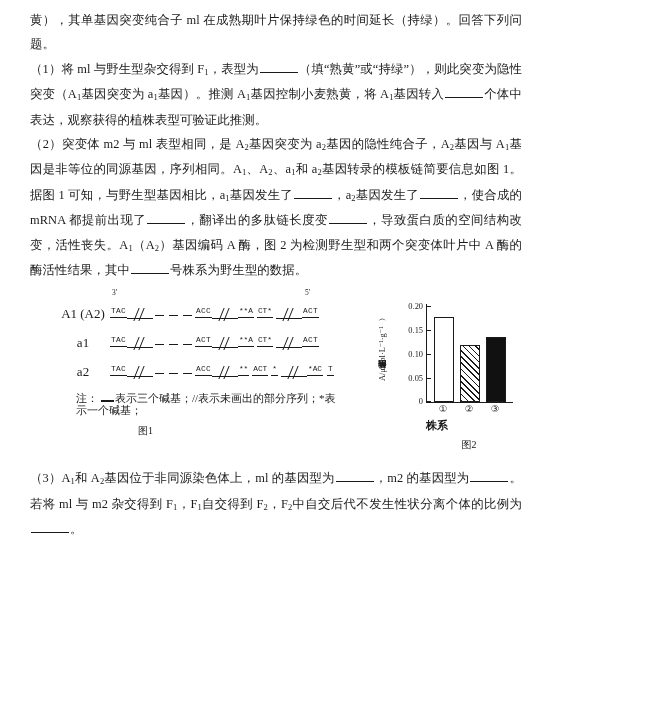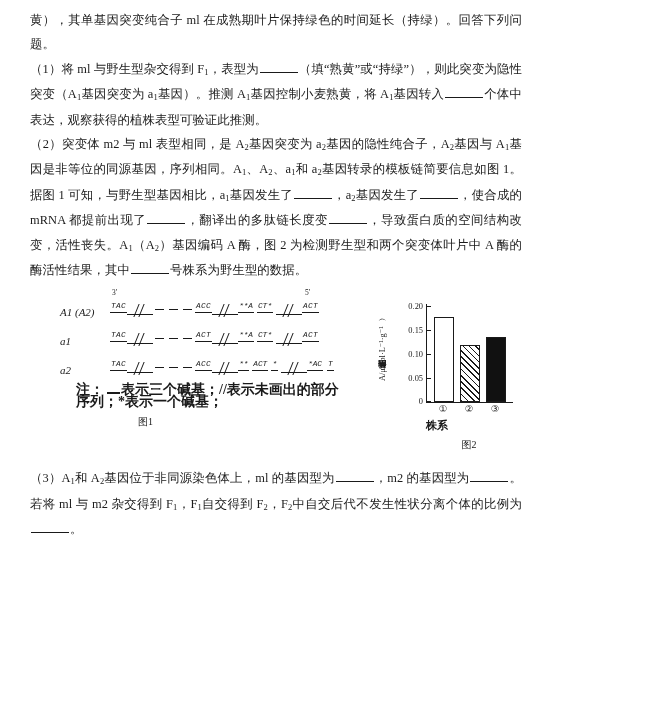--- a/index.html
+++ b/index.html
@@ -57,33 +57,31 @@
   .strand-row {
     position: relative;
     height: 29px;
     white-space: nowrap;
     font-family: "Liberation Serif", "DejaVu Serif", serif;
   }
   .row-label {
     position: absolute;
     left: 0;
     top: 10px;
-    font-size: 11px;
+    font-size: 13px;
     width: 46px;
-    text-align: left;
-    font-style: italic;
+    text-align: center;
   }
   .strand {
     position: absolute;
     left: 50px;
     top: 6px;
     height: 20px;
     display: flex;
-    align-items: flex-start;
-    font-style: italic;
+    align-items: center;
   }
   .codon {
     font-size: 7.8px;
     letter-spacing: 0.3px;
     border-bottom: 1.4px solid #1a1a1a;
     padding: 0 1px 1px 1px;
     line-height: 9px;
     font-family: "Liberation Mono", "DejaVu Sans Mono", monospace;
     position: relative;
     top: 0px;
@@ -133,26 +131,25 @@
   }
   .end-mark {
     position: absolute;
     font-size: 7.5px;
     top: -8px;
   }
   .end-3 { left: 52px; }
   .end-5 { left: 245px; }
 
   .fig-note {
-    font-size: 14px;
+    font-size: 11px;
     line-height: 11.5px;
-    margin-top: 1px;
+    margin-top: 10px;
     margin-left: 16px;
     letter-spacing: 0px;
-    font-weight: bold;
   }
   .fig-note .note-label { margin-right: 2px; }
   .note-line2 { padding-left: 17px; display: block; }
   .heavy-dash {
     display: inline-block;
     width: 13px;
     border-bottom: 2.2px solid #1a1a1a;
     height: 5px;
     margin: 0 1px;
   }

